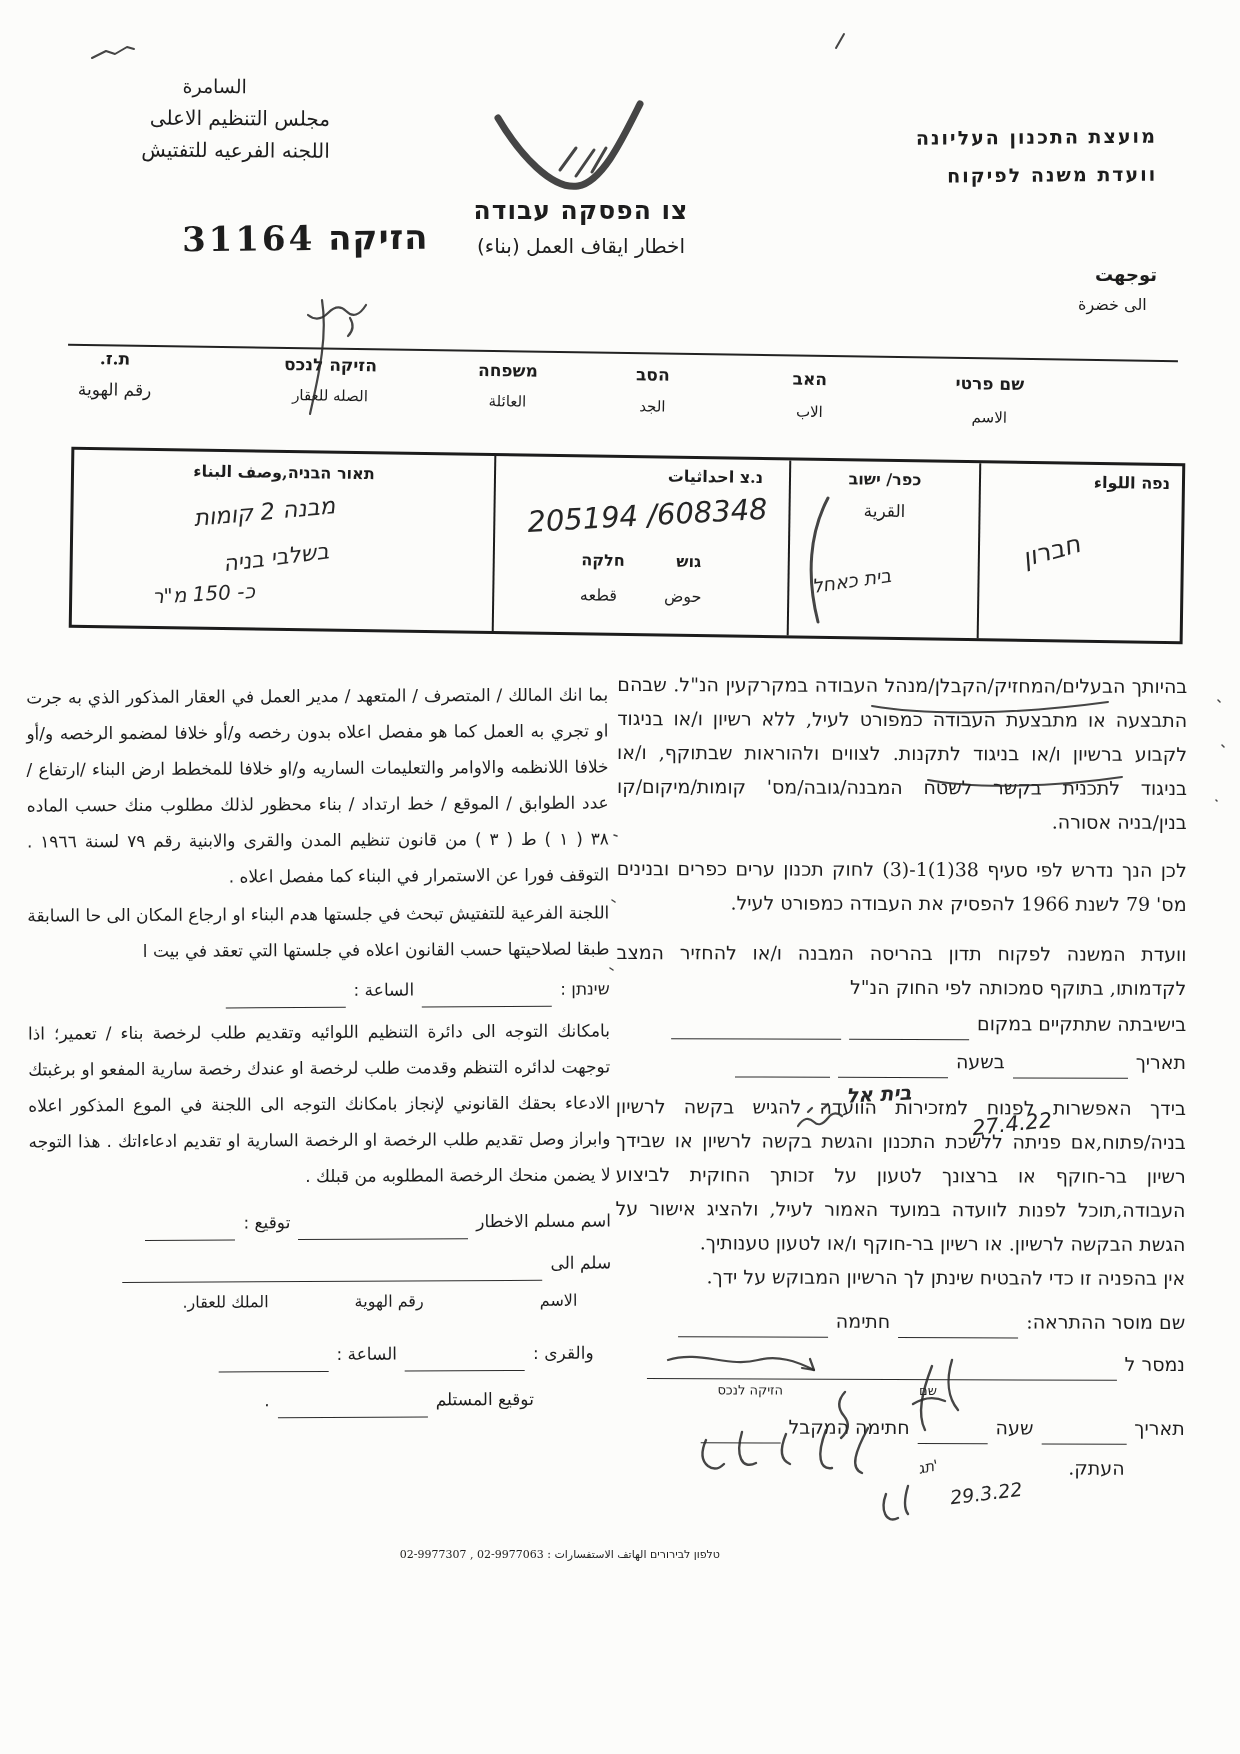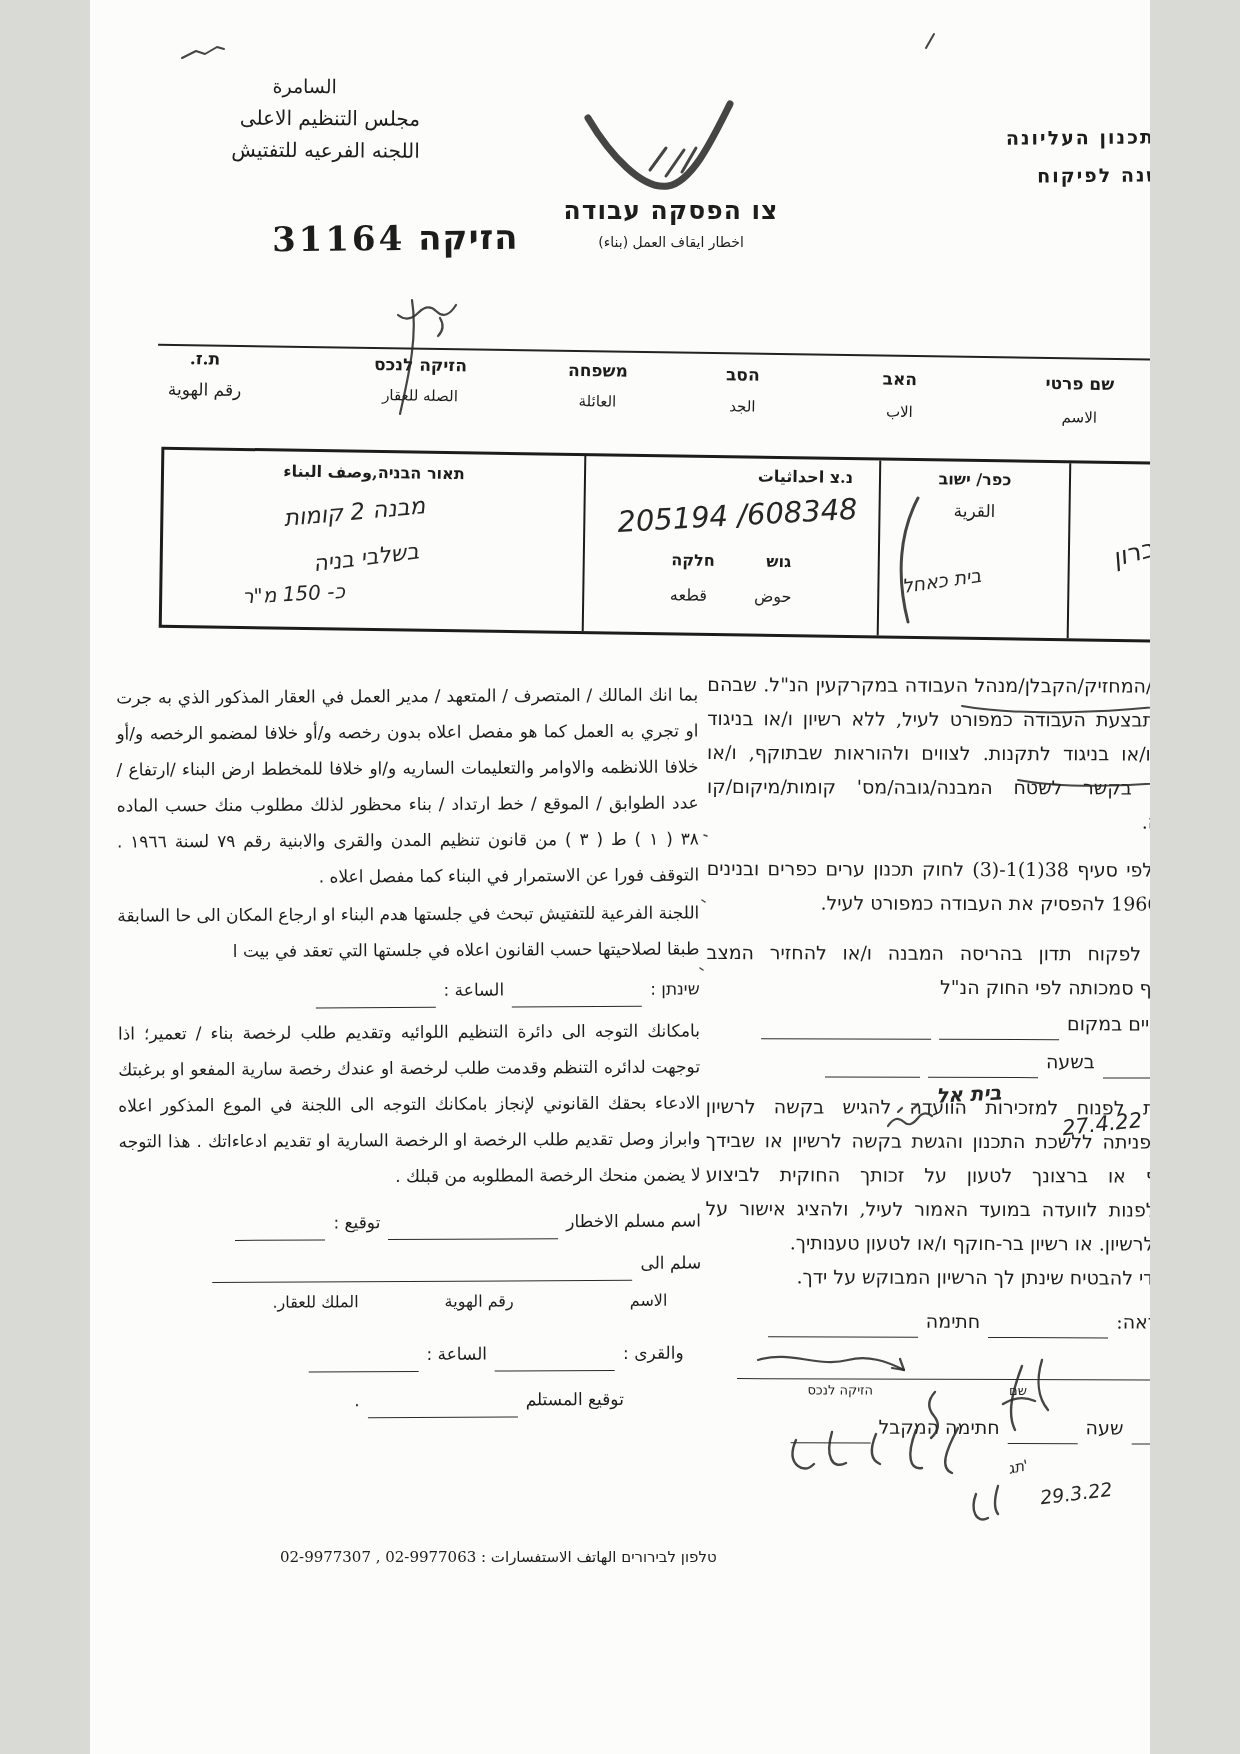--- a/index.html
+++ b/index.html
@@ -1,17 +1,17 @@
 <!DOCTYPE html>
 <html lang="he"><head>
 <meta charset="utf-8">
 <style>
   html,body{margin:0;padding:0;}
   body{background:#d9d9d6;}
-  #page{position:relative;width:1060px;height:1754px;margin:0 auto;background:#fcfcfa;overflow:hidden;
+  #page{position:relative;width:1240px;height:1754px;margin:0 auto;background:#fcfcfa;overflow:hidden;
         font-family:"DejaVu Serif","DejaVu Sans",serif;color:#1d1d1d;}
   .abs{position:absolute;}
   .he{font-family:"DejaVu Serif","DejaVu Sans",serif;}
   .ar{font-family:"DejaVu Sans",sans-serif;}
   .rtl{direction:rtl;unicode-bidi:embed;}
   .b{font-weight:bold;}
   .para{text-align:justify;}
   .blank{display:inline-block;border-bottom:1.6px solid #2a2a2a;height:1.05em;vertical-align:baseline;}
   .row{display:flex;direction:rtl;align-items:flex-end;column-gap:8px;}
   .hw{font-family:"DejaVu Sans",sans-serif;font-style:italic;color:#262626;white-space:nowrap;z-index:30;}
@@ -32,21 +32,21 @@
     <div style="font-size:20px;">اللجنه الفرعيه للتفتيش</div>
   </div>
 
   <div class="abs he rtl b" style="left:182px;top:218px;font-size:34px;letter-spacing:1px;transform:rotate(-.6deg);">
     <span>הזיקה</span>
     <span style="letter-spacing:3px;">31164</span>
   </div>
 
   <div class="abs" style="left:436px;top:196px;width:290px;text-align:center;">
     <div class="he rtl b" style="font-size:25px;letter-spacing:1px;">צו הפסקה עבודה</div>
-    <div class="ar rtl" style="font-size:14px;margin-top:9px;">اخطار ايقاف العمل (بناء)</div>
+    <div class="ar rtl" style="font-size:20px;margin-top:9px;">اخطار ايقاف العمل (بناء)</div>
   </div>
 
   <div class="abs he rtl b" style="left:845px;top:118px;width:312px;text-align:right;line-height:38px;font-size:19px;letter-spacing:2px;transform:rotate(-.5deg);">
     <div>מועצת התכנון העליונה</div>
     <div>וועדת משנה לפיקוח</div>
   </div>
 
   <div class="abs he rtl b" style="left:1095px;top:264px;font-size:18px;">توجهت</div>
   <div class="abs ar rtl" style="left:1078px;top:295px;font-size:16px;">الى خضرة</div>
 
@@ -196,21 +196,21 @@
       <span class="blank" style="width:150px;"></span>
       <span>.</span>
     </div>
   </div>
 
   <div class="hw abs b" style="left:846px;top:1082px;font-size:20px;transform:rotate(-3deg);">בית אל</div>
   <div class="hw abs" style="left:972px;top:1112px;font-size:21px;transform:rotate(-6deg);">27.4.22</div>
   <div class="hw abs" style="left:918px;top:1458px;font-size:15px;transform:rotate(-12deg);">תג'</div>
   <div class="hw abs" style="left:950px;top:1482px;font-size:19px;transform:rotate(-7deg);">29.3.22</div>
 
-  <div class="abs rtl" style="left:190px;top:1548px;width:530px;text-align:left;font-size:15px;font-family:'DejaVu Serif','DejaVu Sans',serif;">
+  <div class="abs rtl" style="left:190px;top:1548px;width:530px;text-align:right;font-size:11px;font-family:'DejaVu Serif','DejaVu Sans',serif;">
     <span>טלפון לבירורים الهاتف الاستفسارات :</span>
     <span dir="ltr">02-9977307 , 02-9977063</span>
   </div>
 
   <svg id="overlay" width="1240" height="1754" viewBox="0 0 1240 1754">
     <g stroke-width="2">
       <path d="M92,58 l14,-7 9,3 12,-7 7,2"></path>
     </g>
     <g>
       <path d="M498,118 C520,155 552,190 578,186 C602,182 622,140 640,104" stroke-width="7"></path>

